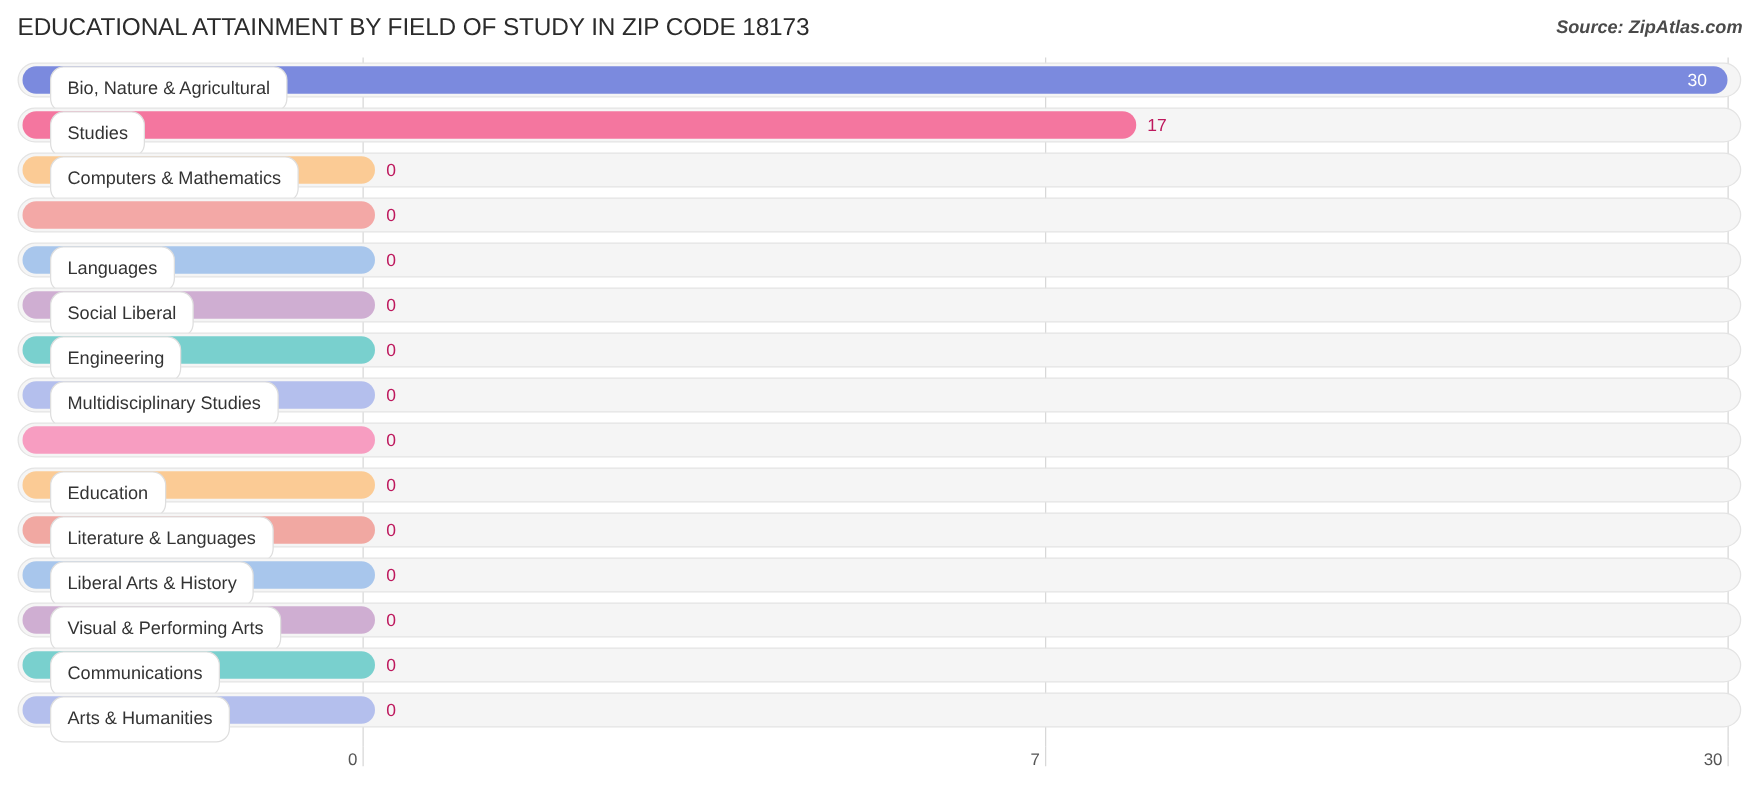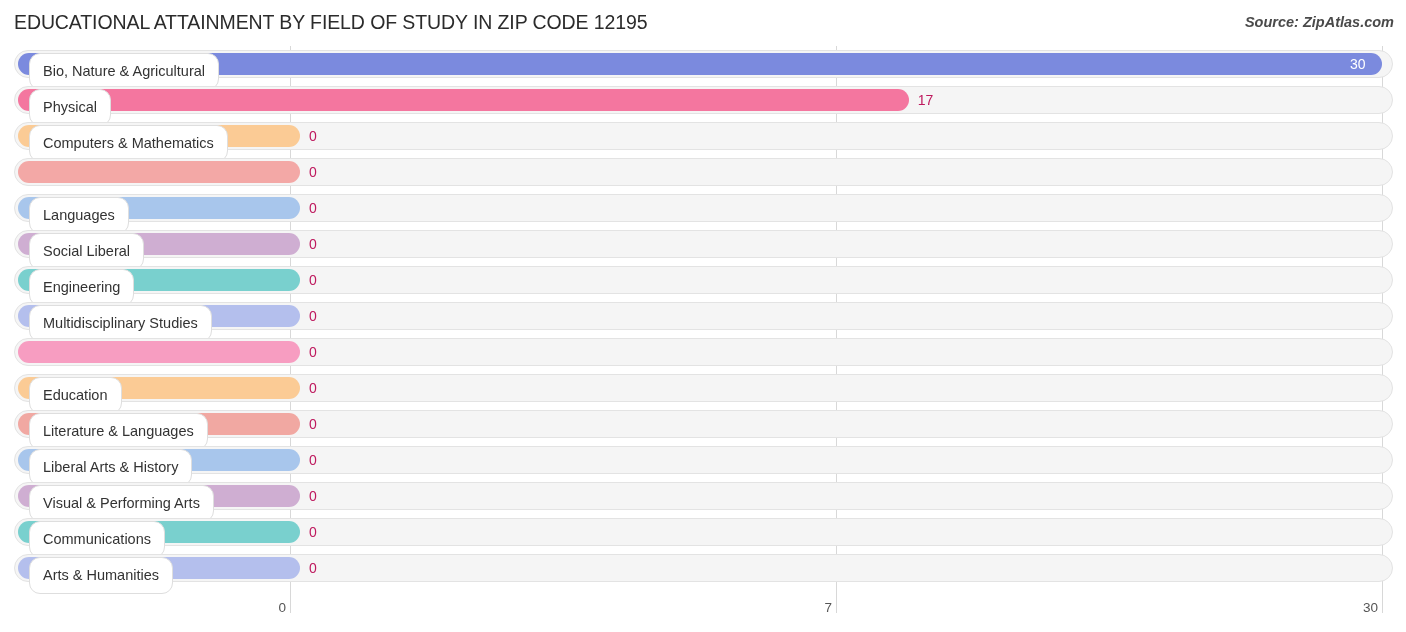--- a/index.html
+++ b/index.html
@@ -92,21 +92,21 @@
     position: absolute;
     left: 18px;
     top: 7px;
     height: 22px;
     border-radius: 11px;
     box-sizing: border-box;
   }
   
   .label-pill {
     position: absolute;
-    left: 29px;
+    left: 40px;
     top: 7px;
     height: 37px;
     background: #ffffff;
     border: 1px solid #dedede;
     border-radius: 11px;
     display: flex;
     align-items: center;
     padding: 0 13px;
     box-sizing: border-box;
     white-space: nowrap;
@@ -148,21 +148,21 @@
     top: 0;
     width: 1px;
     height: 16px;
     background: #d8d8d8;
   }
 </style>
 </head>
 <body>
 
 <div class="header">
-  <div class="chart-title">EDUCATIONAL ATTAINMENT BY FIELD OF STUDY IN ZIP CODE 12195</div>
+  <div class="chart-title">EDUCATIONAL ATTAINMENT BY FIELD OF STUDY IN ZIP CODE 18173</div>
   <div class="source-note">Source: ZipAtlas.com</div>
 </div>
 
 <div class="plot">
   <div class="gridlines">
       <div class="gridline" style="left: 290px;"></div>
       <div class="gridline" style="left: 836px;"></div>
       <div class="gridline" style="left: 1382px;"></div>
     </div>
   <div class="rows">
@@ -171,21 +171,21 @@
         <div class="bar" style="width: 1364px; background: rgb(123, 138, 222);"></div>
         <div class="label-pill">
           <span>Bio, Nature &amp; Agricultural</span>
         </div>
         <div class="value inside" style="left: 1350px;">30</div>
       </div>
       <div class="row">
         <div class="track"></div>
         <div class="bar" style="width: 890.8px; background: rgb(244, 118, 159);"></div>
         <div class="label-pill">
-          <span>Physical</span>
+          <span>Studies</span>
         </div>
         <div class="value outside" style="left: 917.8px;">17</div>
       </div>
       <div class="row">
         <div class="track"></div>
         <div class="bar" style="width: 282px; background: rgb(251, 203, 149);"></div>
         <div class="label-pill">
           <span>Computers &amp; Mathematics</span>
         </div>
         <div class="value outside" style="left: 309px;">0</div>

